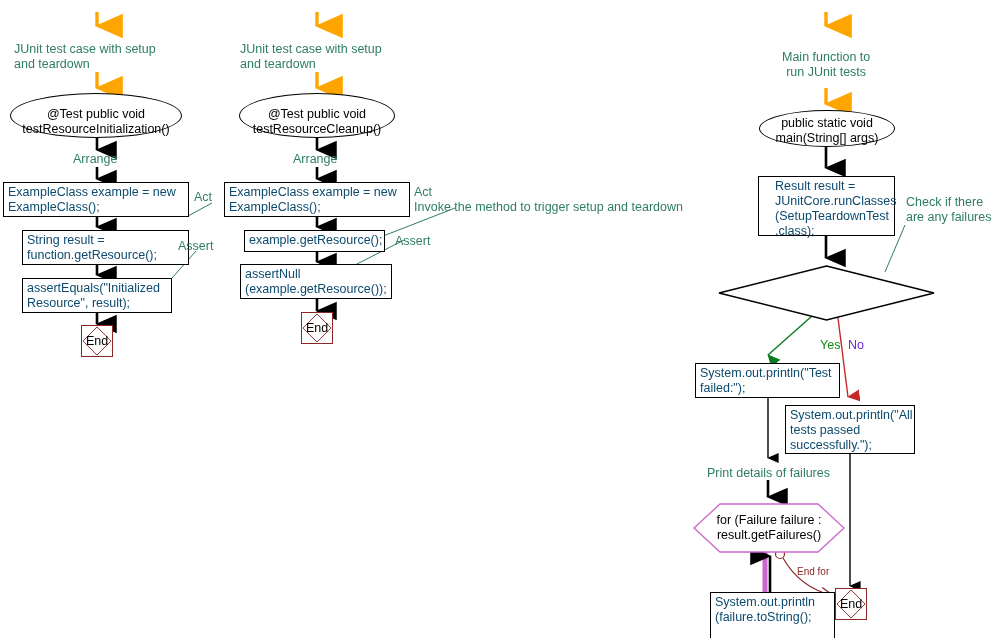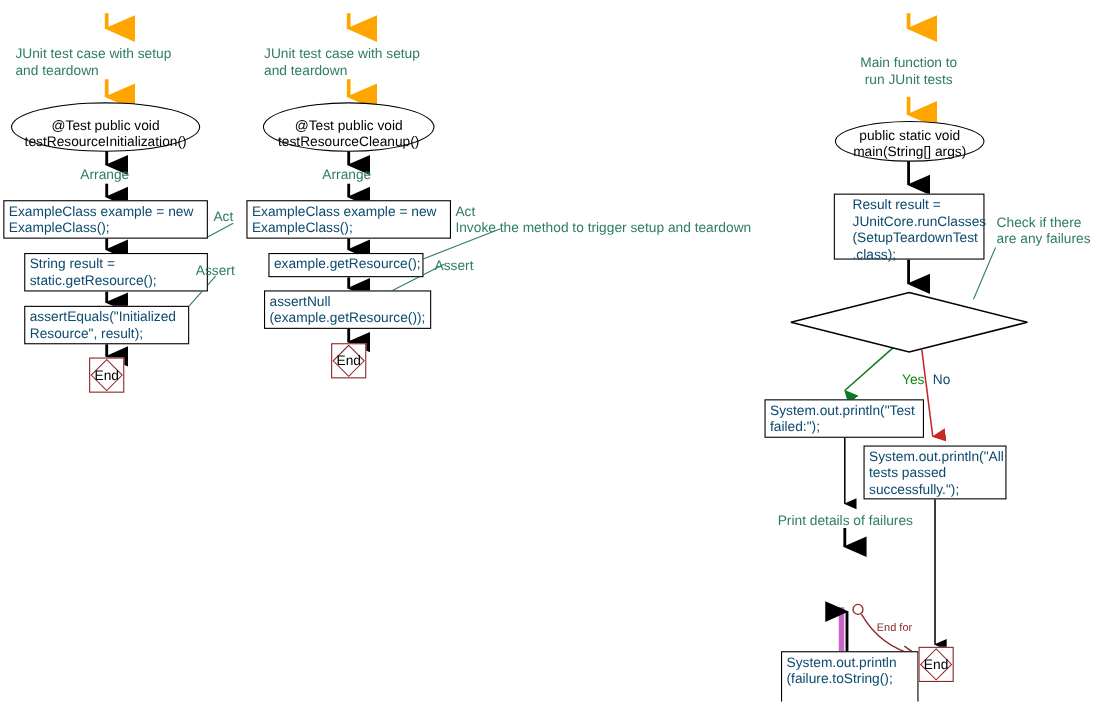--- a/index.html
+++ b/index.html
@@ -104,21 +104,21 @@
     font-size: 12.5px;
     line-height: 15px;
     color: #128A12;
     white-space: pre;
     margin-left: 13px;
   }
   .lbl-no {
     position: absolute;
     font-size: 12.5px;
     line-height: 15px;
-    color: #0c4a6e;
+    color: #6d28d9;
     white-space: pre;
   }
   .lbl-endfor {
     position: absolute;
     font-size: 10px;
     line-height: 15px;
     color: #8B2727;
     white-space: pre;
   }
 </style>
@@ -204,21 +204,21 @@
   </div>
 
   <div class="note" style="left:73px; top:152px;">Arrange</div>
 
   <div class="node box" style="left:3px; top:182px; width:186px; height:35px;">ExampleClass example = new
 ExampleClass();</div>
 
   <div class="note" style="left:194px; top:190px;">Act</div>
 
   <div class="node box" style="left:22px; top:230px; width:167px; height:35px;">String result =
-static.getResource();</div>
+function.getResource();</div>
 
   <div class="note" style="left:178px; top:239px;">Assert</div>
 
   <div class="node box" style="left:22px; top:278px; width:150px; height:35px;">assertEquals("Initialized
 Resource", result);</div>
 
   <div class="node endnode" style="left:81px; top:325px; width:32px; height:32px;">
     <svg class="inner" viewBox="0 0 32 32">
       <path d="M16,1 L31,16 L16,31 L1,16 Z" fill="none" stroke="#8B2727" stroke-width="1"></path>
     </svg>
@@ -282,20 +282,27 @@
 
   <div class="node box" style="left:695px; top:363px; width:145px; height:35px;">System.out.println("Test
 failed:");</div>
 
   <div class="node box" style="left:785px; top:405px; width:130px; height:49px;">System.out.println("All
 tests passed
 successfully.");</div>
 
   <div class="note" style="left:707px; top:466px;">Print details of failures</div>
 
+  <div class="node diamond-wrap" style="left:693px; top:503px; width:152px; height:50px;">
+    <svg style="position:absolute;left:0;top:0;width:152px;height:50px;" viewBox="0 0 152 50">
+      <path d="M27,1 L125,1 L151,25 L125,49 L27,49 L1,25 Z" fill="#ffffff" stroke="#CC66CC" stroke-width="1.3"></path>
+    </svg>
+    <span class="hex-label">for (Failure failure :
+result.getFailures()</span>
+  </div>
 
   <div class="lbl-endfor" style="left:797px; top:564px;">End for</div>
 
   <div class="node box" style="left:710px; top:592px; width:125px; height:50px;">System.out.println
 (failure.toString();</div>
 
   <div class="node endnode" style="left:835px; top:588px; width:32px; height:32px;">
     <svg class="inner" viewBox="0 0 32 32">
       <path d="M16,1 L31,16 L16,31 L1,16 Z" fill="none" stroke="#8B2727" stroke-width="1"></path>
     </svg>

